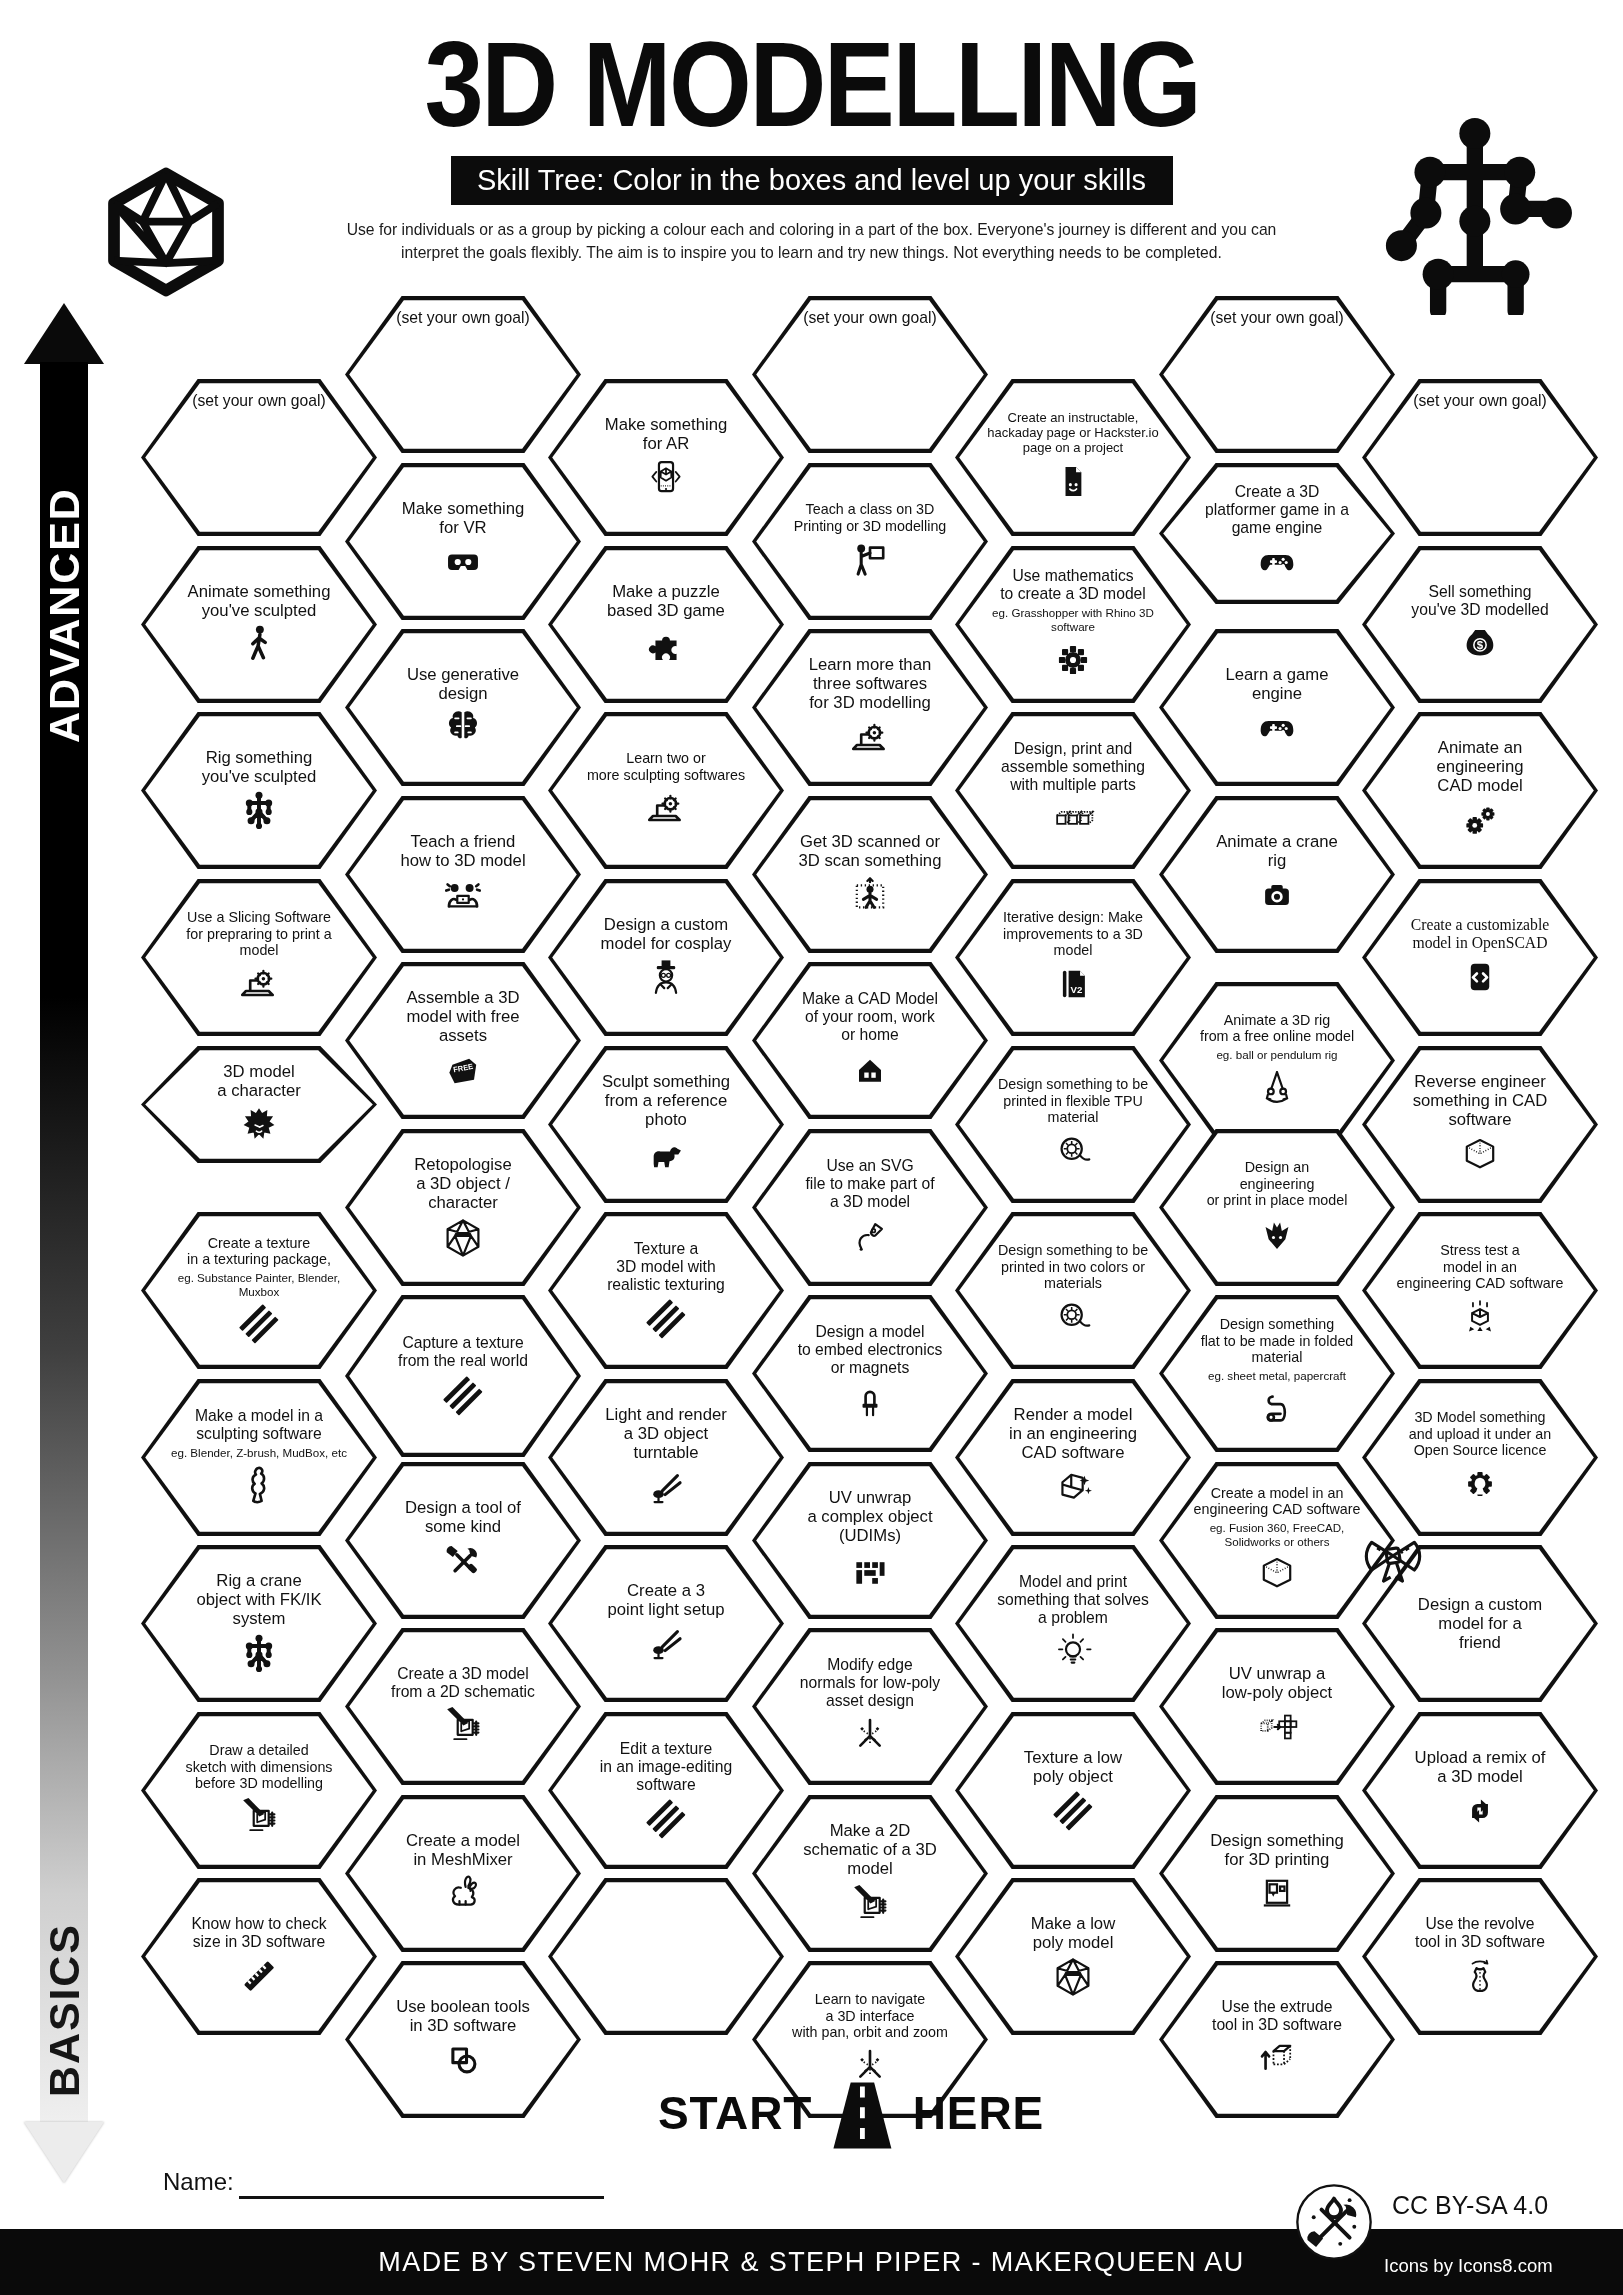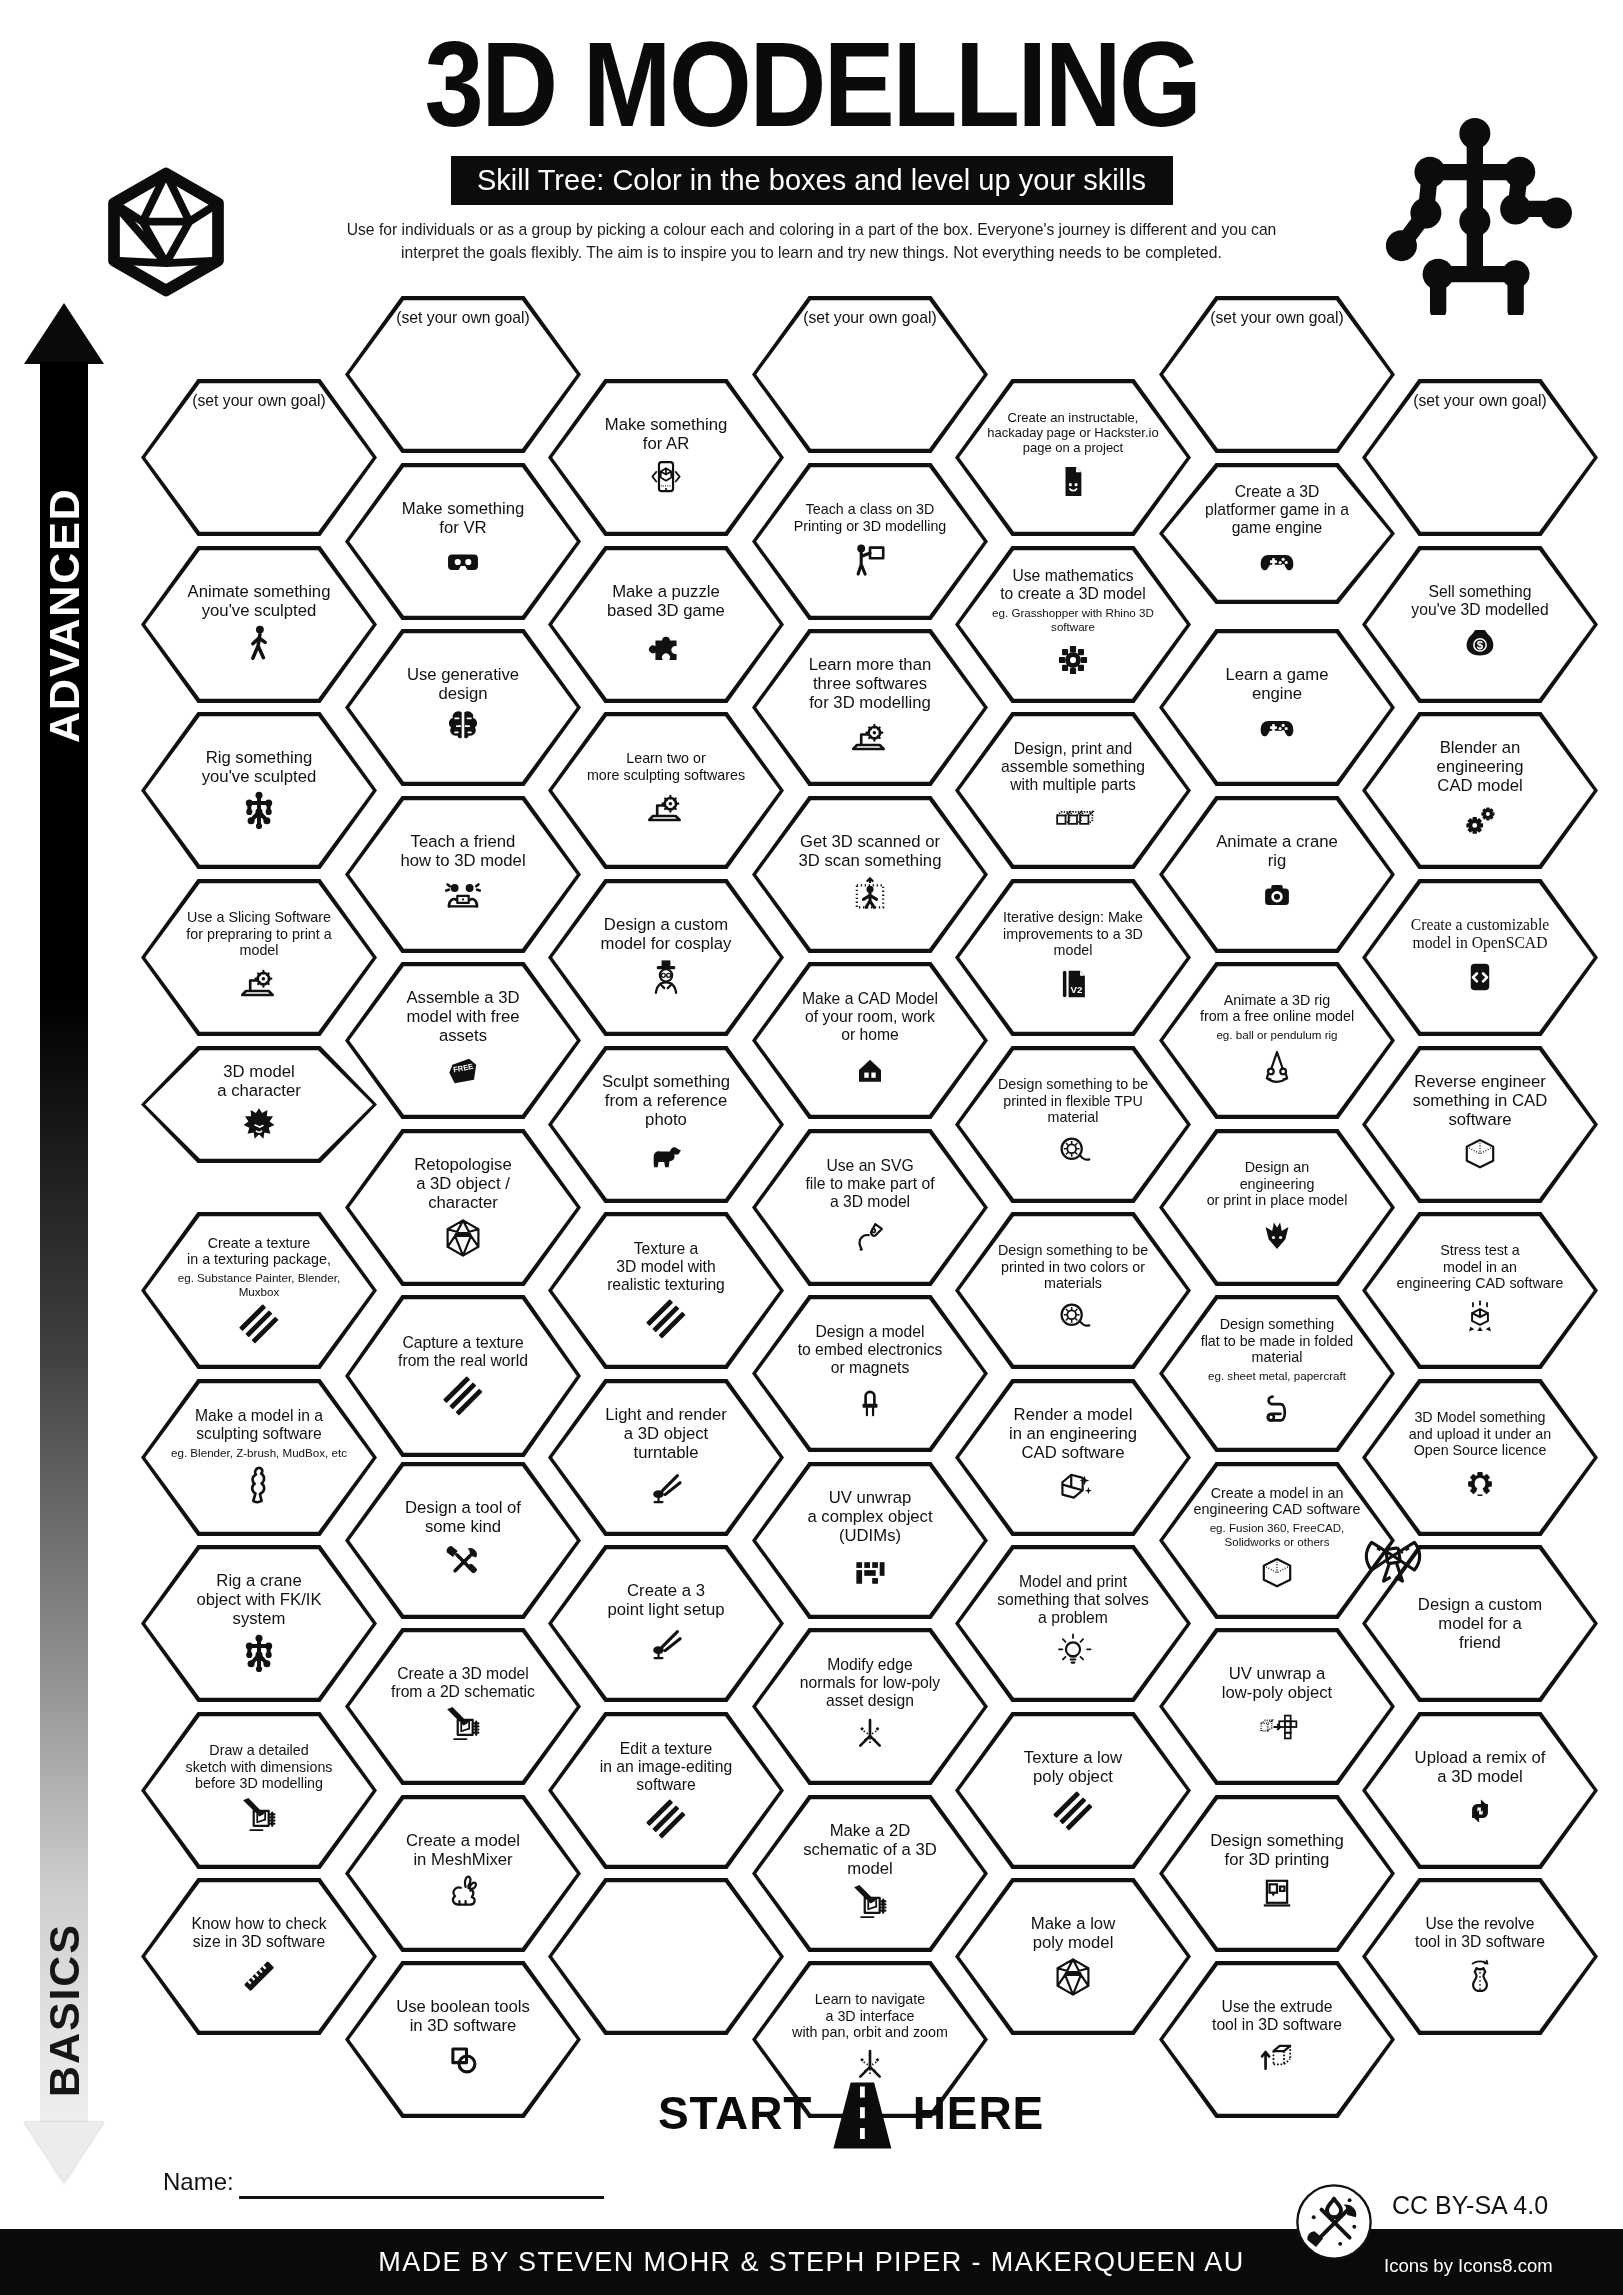--- a/index.html
+++ b/index.html
@@ -1152,21 +1152,21 @@
           <div class="icn">
             <svg viewBox="0 0 100 100">
               <rect x="23" y="35" width="54" height="38" rx="8" fill="#111"></rect>
               <rect x="37" y="27" width="26" height="13" rx="4" fill="#111"></rect>
               <circle cx="50" cy="54" r="13" fill="#fff"></circle>
               <circle cx="50" cy="54" r="7" fill="#111"></circle>
             </svg>
           </div>
         </div>
       </div>
-      <div class="hex" style="left: 1159px; top: 962px; width: 236px; height: 157px;">
+      <div class="hex" style="left: 1159px; top: 982px; width: 236px; height: 157px;">
         <div class="hex-b"></div>
         <div class="hex-w"></div>
         <div class="hex-c">
           <div class="txt" style="font-size:14.3px">
             <div>Animate a 3D rig</div>
             <div>from a free online model</div>
           </div>
           <div class="sub">
             <div>eg. ball or pendulum rig</div>
           </div>
@@ -1326,21 +1326,21 @@
               <text x="50" y="61" fill="#fff" font-size="26" font-weight="bold" text-anchor="middle" font-family="Liberation Sans,sans-serif">$</text>
             </svg>
           </div>
         </div>
       </div>
       <div class="hex" style="left: 1362px; top: 712px; width: 236px; height: 157px;">
         <div class="hex-b"></div>
         <div class="hex-w"></div>
         <div class="hex-c">
           <div class="txt" style="font-size:16.7px">
-            <div>Blender an</div>
+            <div>Animate an</div>
             <div>engineering</div>
             <div>CAD model</div>
           </div>
           <div class="icn">
             <svg viewBox="0 0 100 100">
               <g fill="#111">
                 <g transform="translate(38,60)">
                   <rect x="-5" y="-19" width="10" height="38" rx="2"></rect>
                   <rect x="-5" y="-19" width="10" height="38" rx="2" transform="rotate(45)"></rect>
                   <rect x="-5" y="-19" width="10" height="38" rx="2" transform="rotate(90)"></rect>

